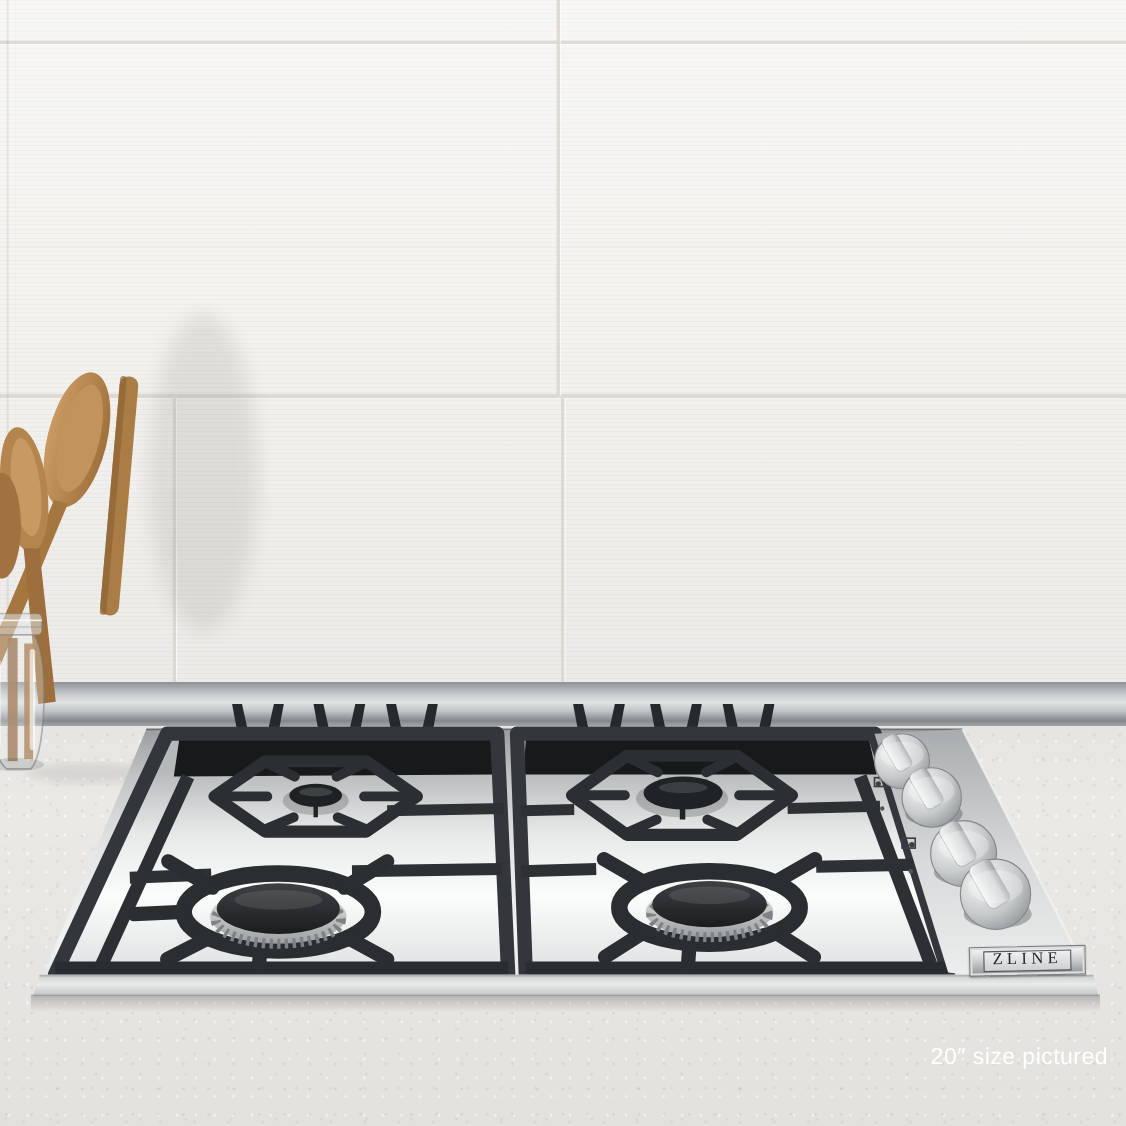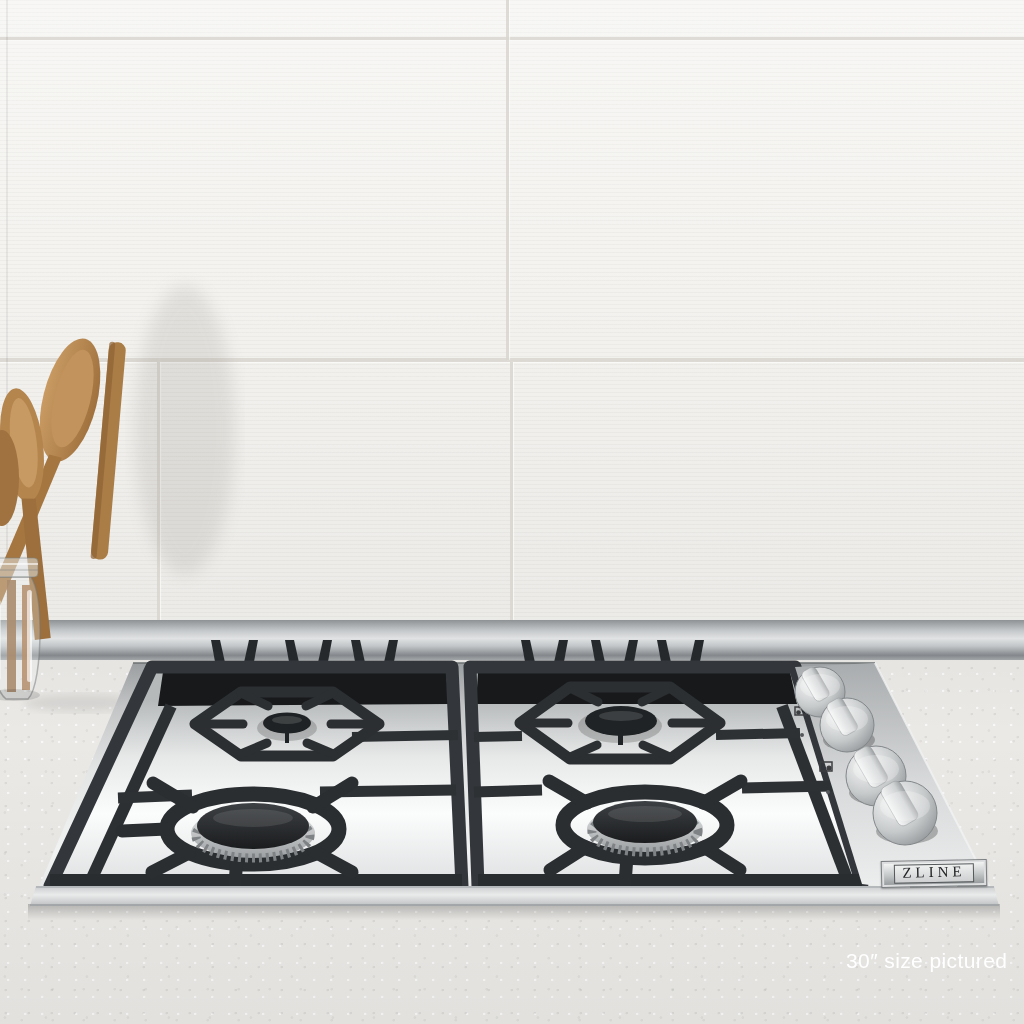--- a/index.html
+++ b/index.html
@@ -314,14 +314,14 @@
       </g>
     </g>
   </svg>
 
   <div class="badge">
     <div class="badge-inner">
       <span>ZLINE</span>
     </div>
   </div>
 
-  <div class="caption">30″ size pictured</div>
+  <div class="caption">20″ size pictured</div>
 </div>
 
 </body></html>

